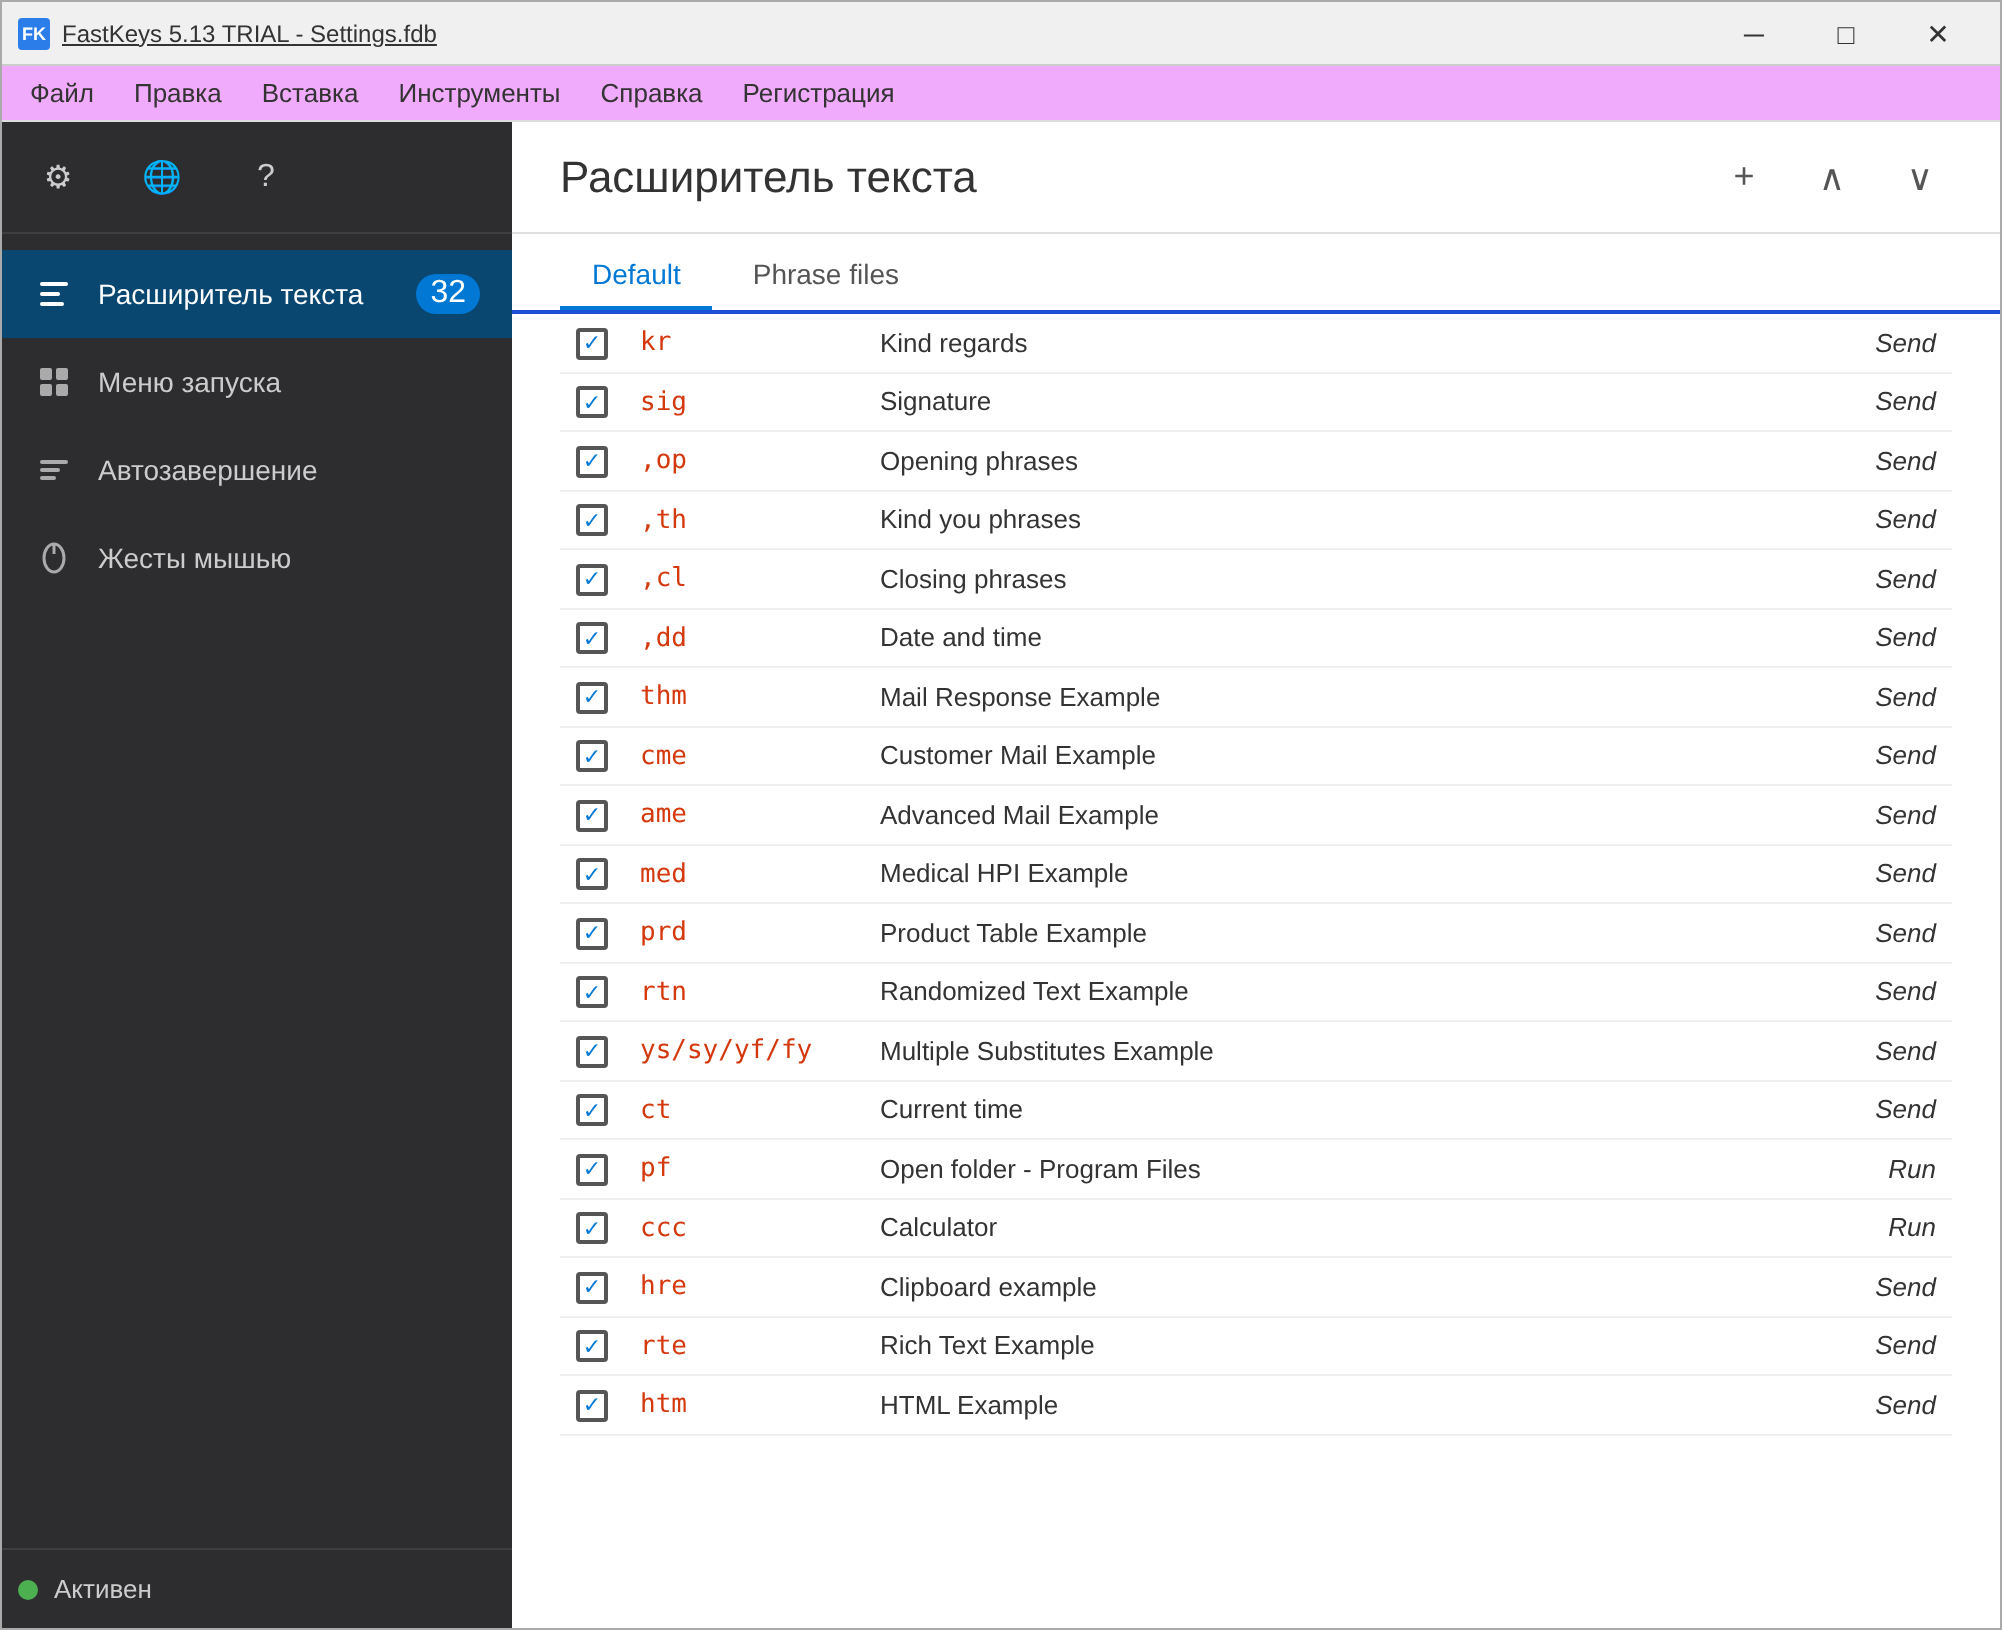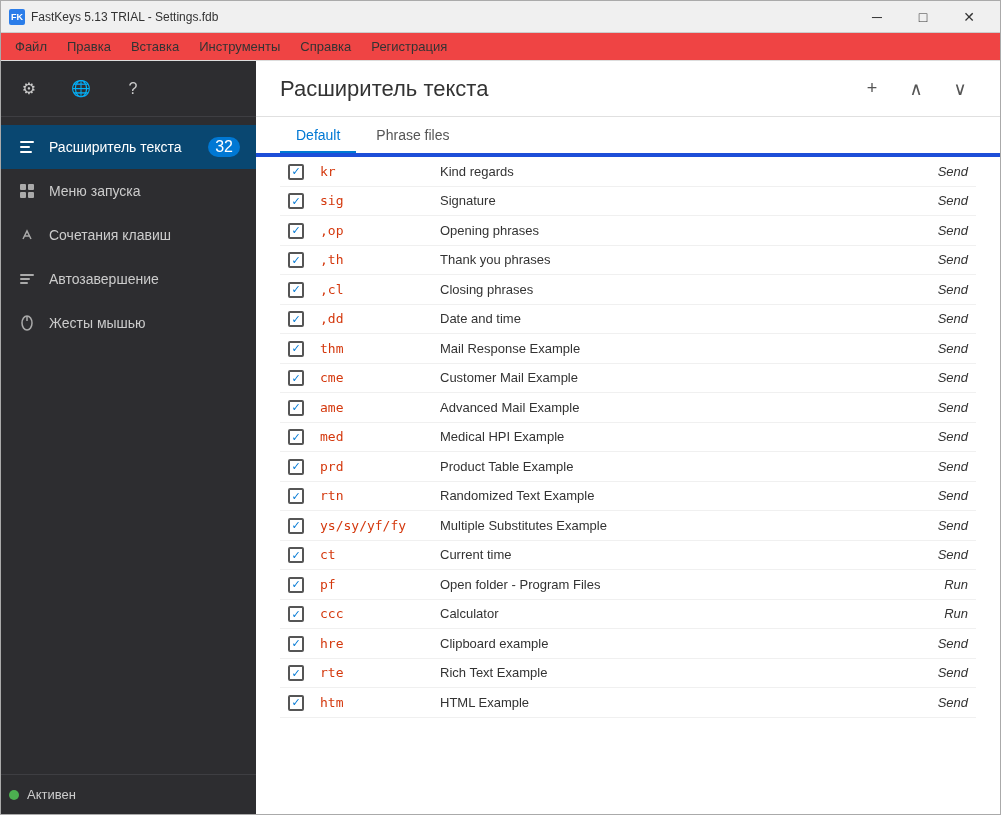--- a/index.html
+++ b/index.html
@@ -37,34 +37,35 @@
       background: #2b7de9;
       border-radius: 2px;
       margin-right: 6px;
       display: flex; align-items: center; justify-content: center;
       color: #fff; font-size: 10px; font-weight: bold;
     }
     .title-bar-text {
       flex: 1;
       font-size: 12px;
       color: #333;
+      text-decoration: underline;
     }
     .title-bar-controls {
       display: flex; gap: 0;
     }
     .title-bar-btn {
       width: 46px; height: 32px;
       border: none; background: transparent;
       cursor: pointer; font-size: 14px; color: #333;
       display: flex; align-items: center; justify-content: center;
     }
     
     .menu-bar {
       height: 28px;
-      background: #ef4444;
+      background: #f0abfc;
       display: flex;
       align-items: center;
       padding: 0 4px;
       border-bottom: 1px solid #ddd;
       flex-shrink: 0;
     }
     .menu-item {
       padding: 4px 10px;
       font-size: 13px;
       color: #333;
@@ -184,21 +185,21 @@
       color: #555;
       font-size: 18px;
       border-radius: 4px;
     }
     
     .tabs-bar {
       height: 40px;
       display: flex;
       align-items: flex-end;
       padding: 0 24px;
-      border-bottom: 4px solid #1d4ed8;
+      border-bottom: 2px solid #1d4ed8;
       flex-shrink: 0;
     }
     .tab {
       padding: 8px 16px;
       cursor: pointer;
       font-size: 14px;
       color: #555;
       border-bottom: 2px solid transparent;
       margin-right: 4px;
     }
@@ -298,29 +299,20 @@
               <rect x="10" y="2" width="6" height="6" rx="1" fill="#aaa"></rect>
               <rect x="2" y="10" width="6" height="6" rx="1" fill="#aaa"></rect>
               <rect x="10" y="10" width="6" height="6" rx="1" fill="#aaa"></rect>
             </svg>
           </div>
           <span>Меню запуска</span>
         </div>
         <div class="nav-item">
           <div class="nav-item-icon">
             <svg width="18" height="18" viewBox="0 0 18 18" fill="none">
-              <path d="M5 13L9 5L13 13" stroke="#aaa" stroke-width="1.5" fill="none"></path>
-              <line x1="6.5" y1="10" x2="11.5" y2="10" stroke="#aaa" stroke-width="1.5"></line>
-            </svg>
-          </div>
-          <span>Сочетания клавиш</span>
-        </div>
-        <div class="nav-item">
-          <div class="nav-item-icon">
-            <svg width="18" height="18" viewBox="0 0 18 18" fill="none">
               <rect x="2" y="4" width="14" height="2" rx="1" fill="#aaa"></rect>
               <rect x="2" y="8" width="10" height="2" rx="1" fill="#aaa"></rect>
               <rect x="2" y="12" width="8" height="2" rx="1" fill="#aaa"></rect>
             </svg>
           </div>
           <span>Автозавершение</span>
         </div>
         <div class="nav-item">
           <div class="nav-item-icon">
             <svg width="18" height="18" viewBox="0 0 18 18" fill="none">
@@ -387,21 +379,21 @@
       <td class="col-name">Opening phrases</td>
       <td class="col-action">Send</td>
     </tr>
               <tr>
       <td class="col-check">
         <div class="check-icon">✓</div>
       </td>
       <td class="col-abbr">
         <span class="abbr-text">,th</span>
       </td>
-      <td class="col-name">Thank you phrases</td>
+      <td class="col-name">Kind you phrases</td>
       <td class="col-action">Send</td>
     </tr>
               <tr>
       <td class="col-check">
         <div class="check-icon">✓</div>
       </td>
       <td class="col-abbr">
         <span class="abbr-text">,cl</span>
       </td>
       <td class="col-name">Closing phrases</td>

